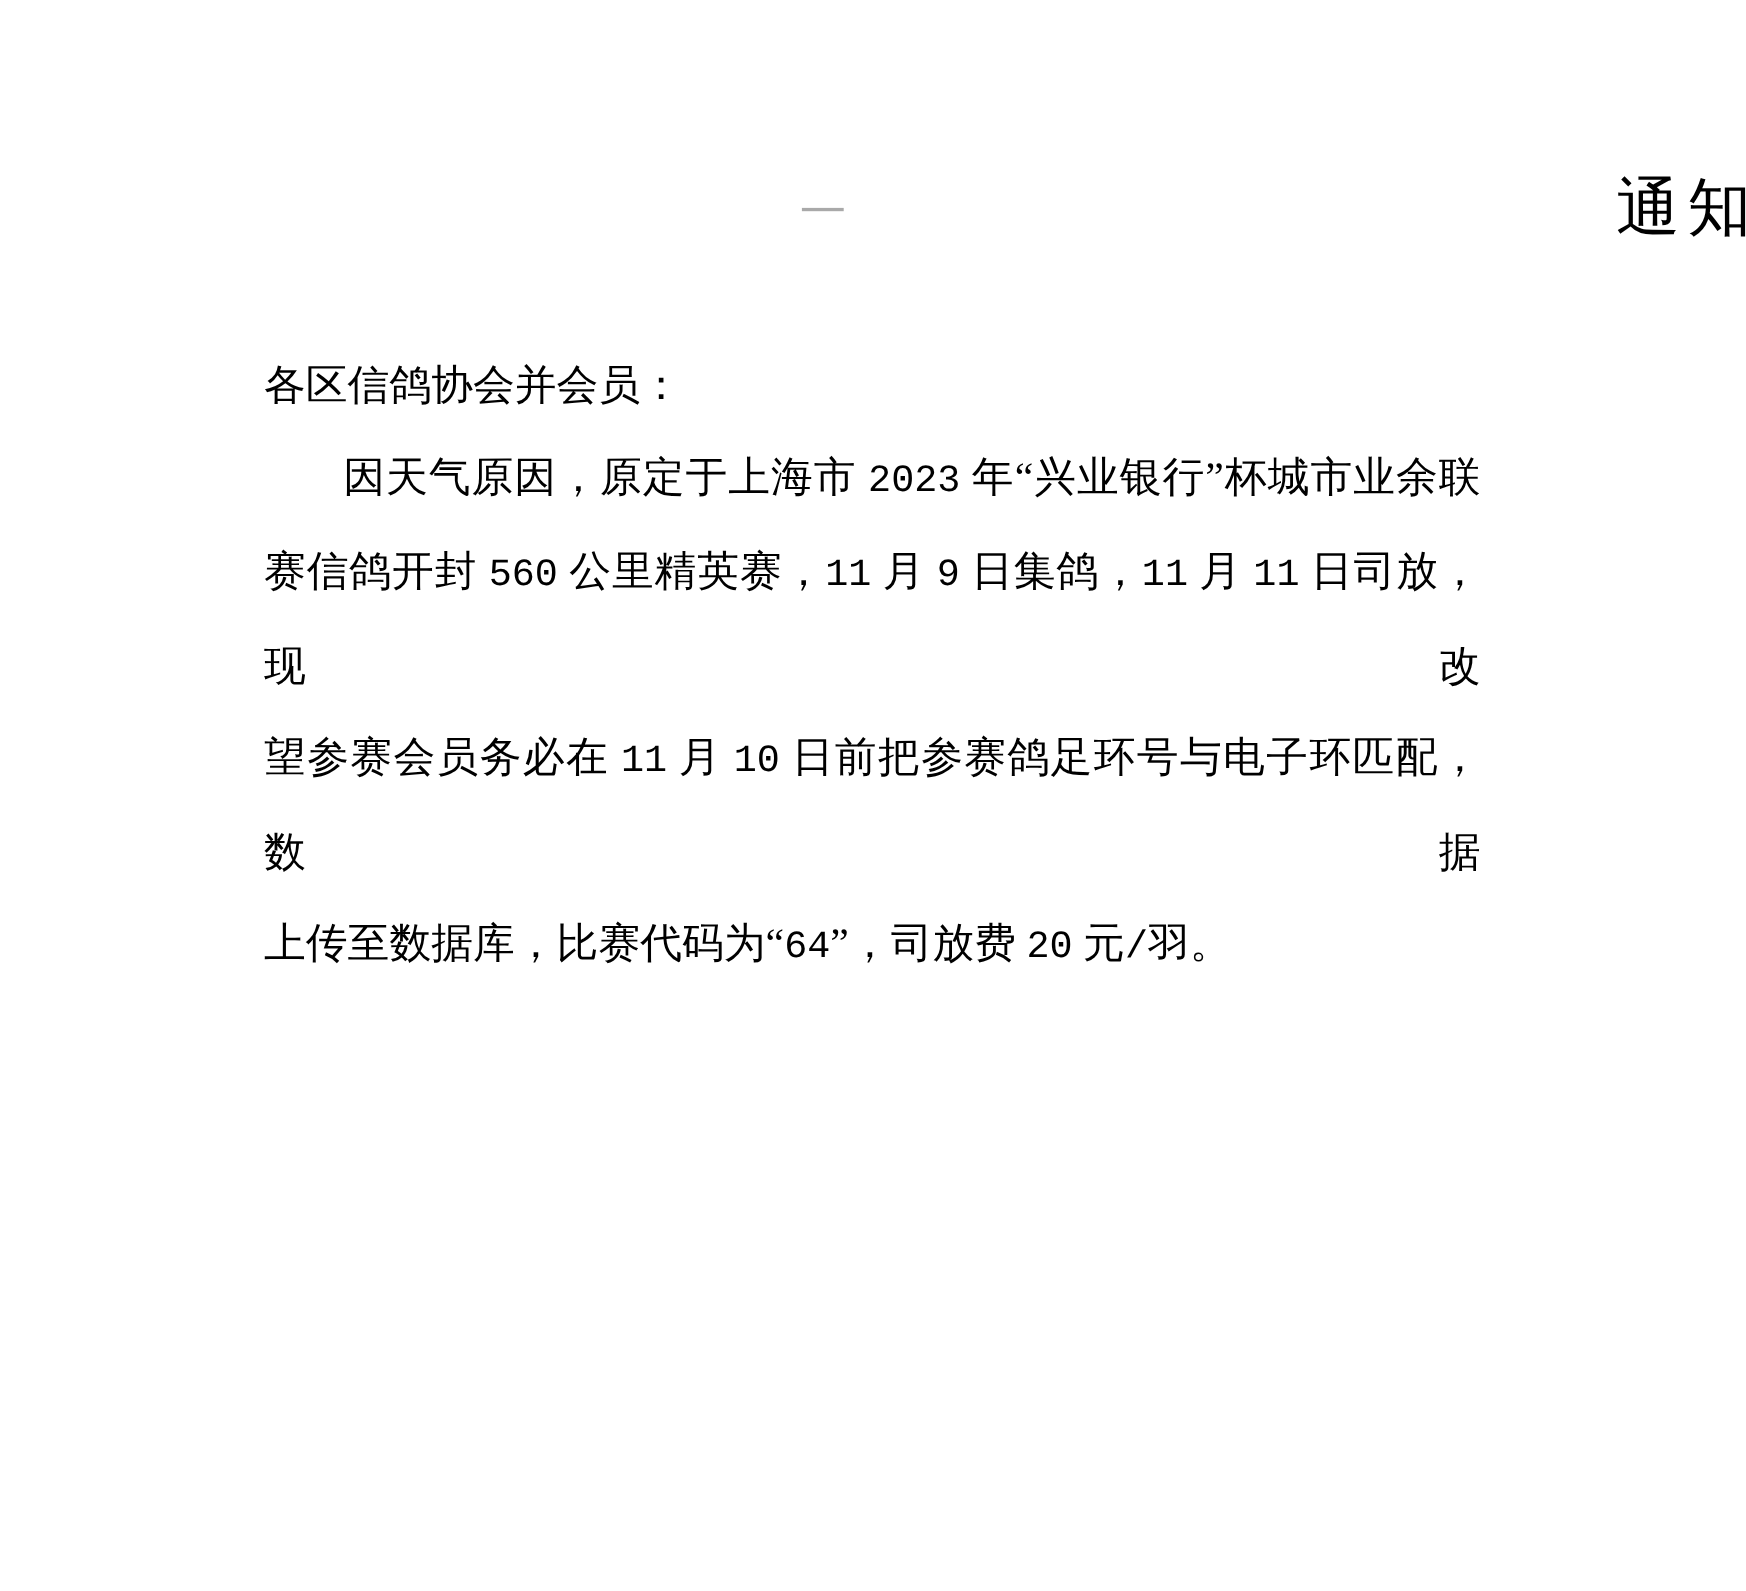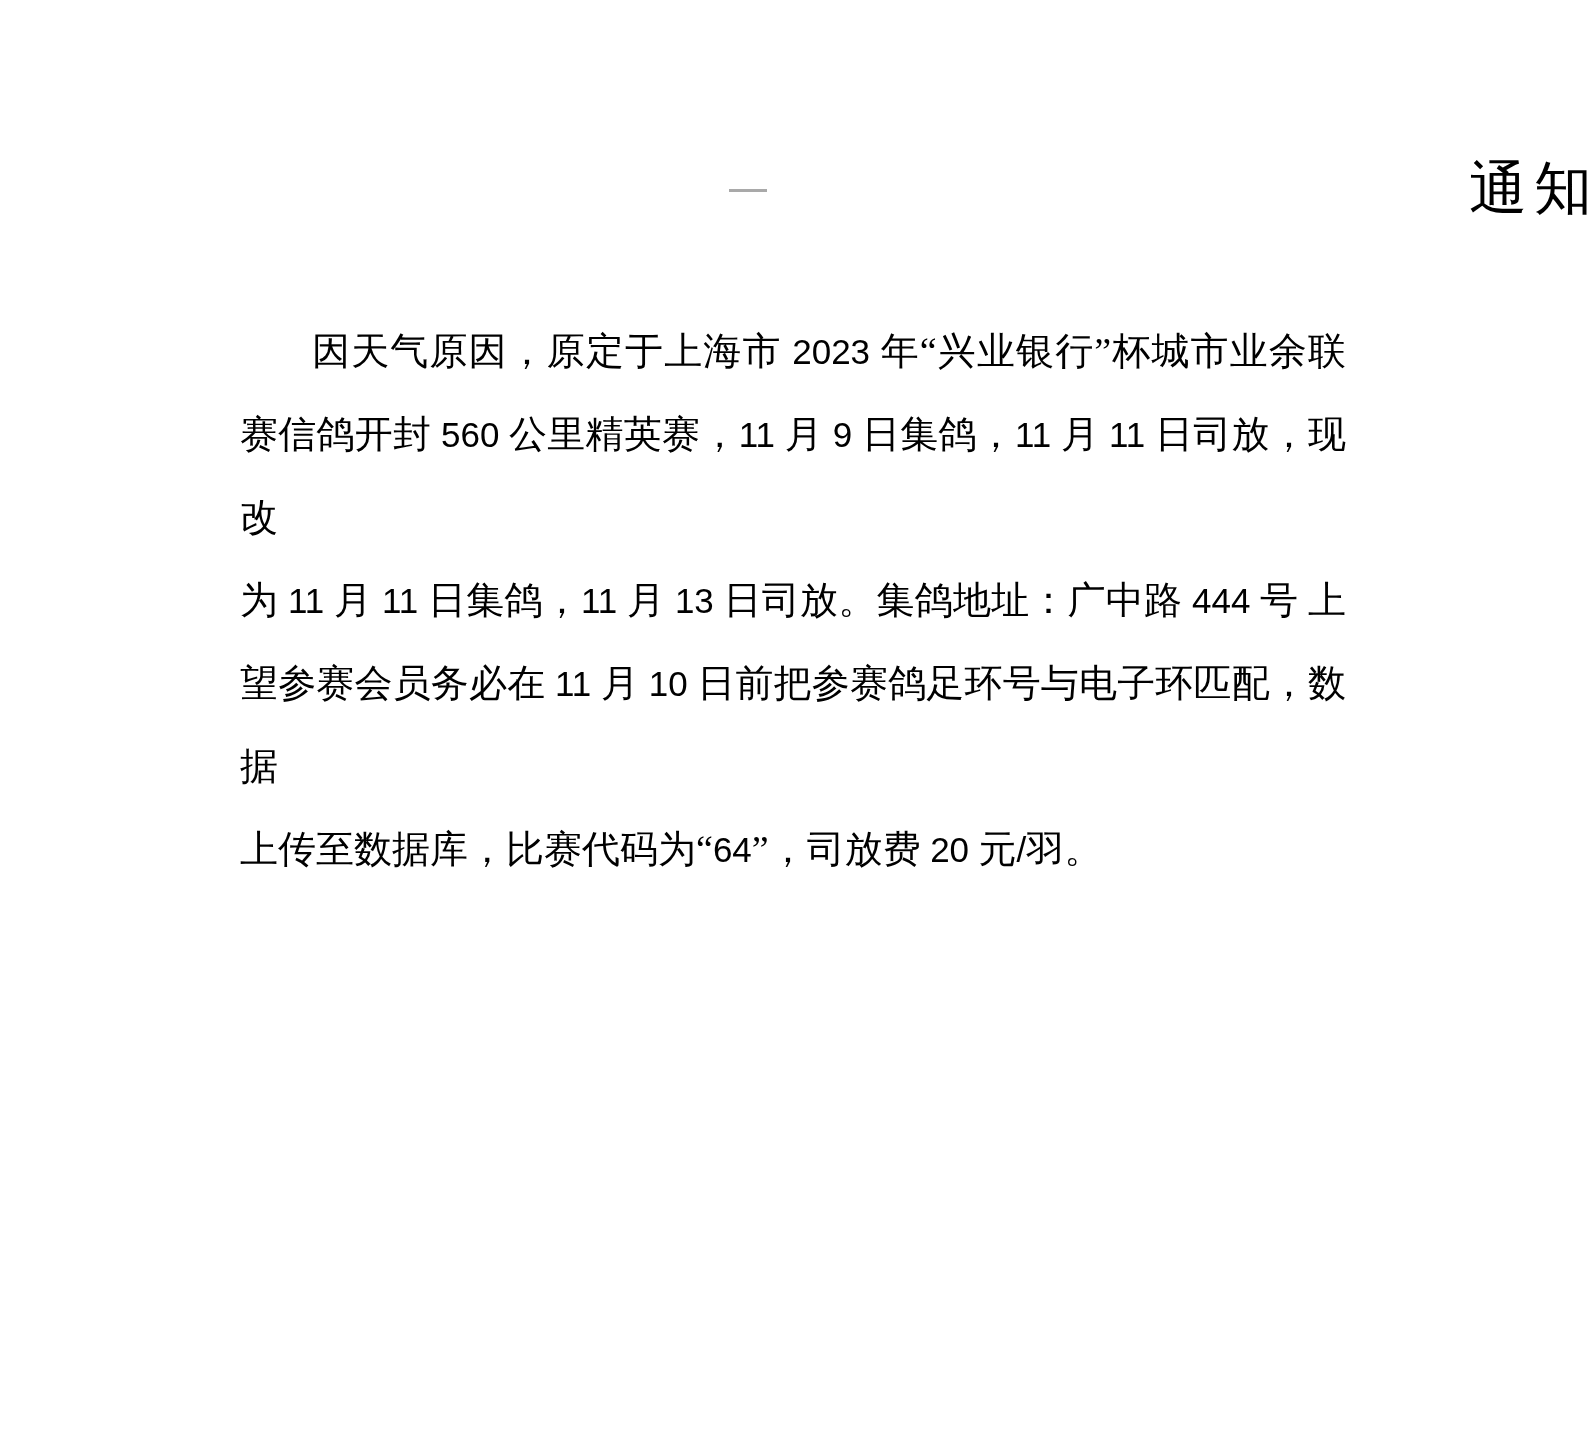--- a/index.html
+++ b/index.html
@@ -53,41 +53,41 @@
     text-align: justify;
     text-align-last: justify;
   }
   .indent {
     text-indent: 72px;
   }
   .blank {
     height: 83px;
   }
   .num {
-    font-family: Liberation Sans, sans-serif;
+    font-family: Liberation Mono, monospace;
     font-size: 0.92em;
   }
 </style>
 </head>
 <body>
 
 <div class="doc">
 
   <h1 class="title">通知</h1>
 
   <div class="proof-mark"></div>
 
   <div class="content">
 
+    <div class="line">各区信鸽协会并会员：</div>
 
     <div class="line justify indent">因天气原因，原定于上海市 <span class="num">2023</span> 年“兴业银行”杯城市业余联</div>
 
     <div class="line justify">赛信鸽开封 <span class="num">560</span> 公里精英赛，<span class="num">11</span> 月 <span class="num">9</span> 日集鸽，<span class="num">11</span> 月 <span class="num">11</span> 日司放，现改</div>
 
-    <div class="line justify">为 <span class="num">11</span> 月 <span class="num">11</span> 日集鸽，<span class="num">11</span> 月 <span class="num">13</span> 日司放。集鸽地址：广中路 <span class="num">444</span> 号 上</div>
 
 
     <div class="line justify">望参赛会员务必在 <span class="num">11</span> 月 <span class="num">10</span> 日前把参赛鸽足环号与电子环匹配，数据</div>
 
     <div class="line">上传至数据库，比赛代码为“<span class="num">64</span>”，司放费 <span class="num">20</span> 元<span class="num">/</span>羽。</div>
 
     <div class="line blank"></div>
 
 
     <div class="line blank"></div>

